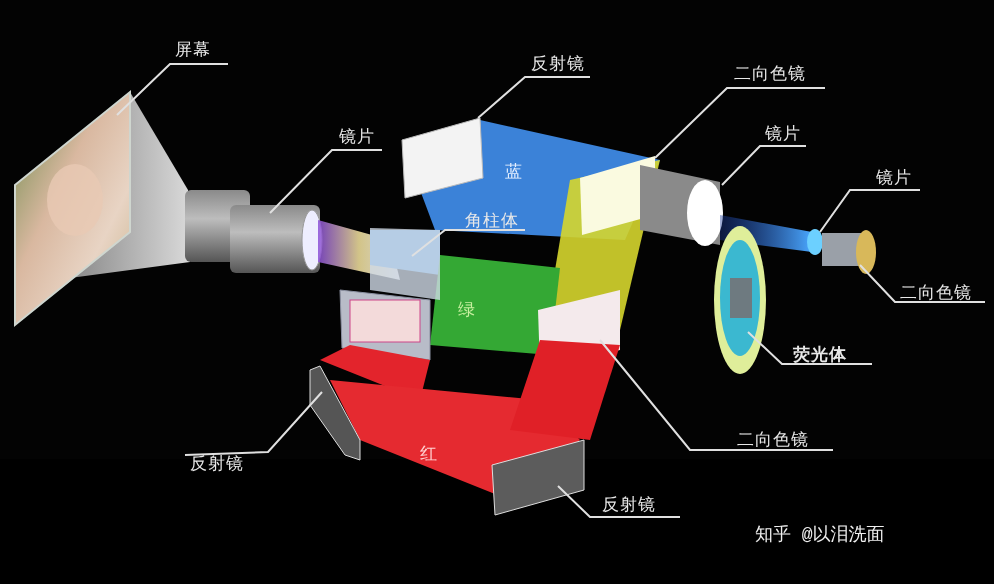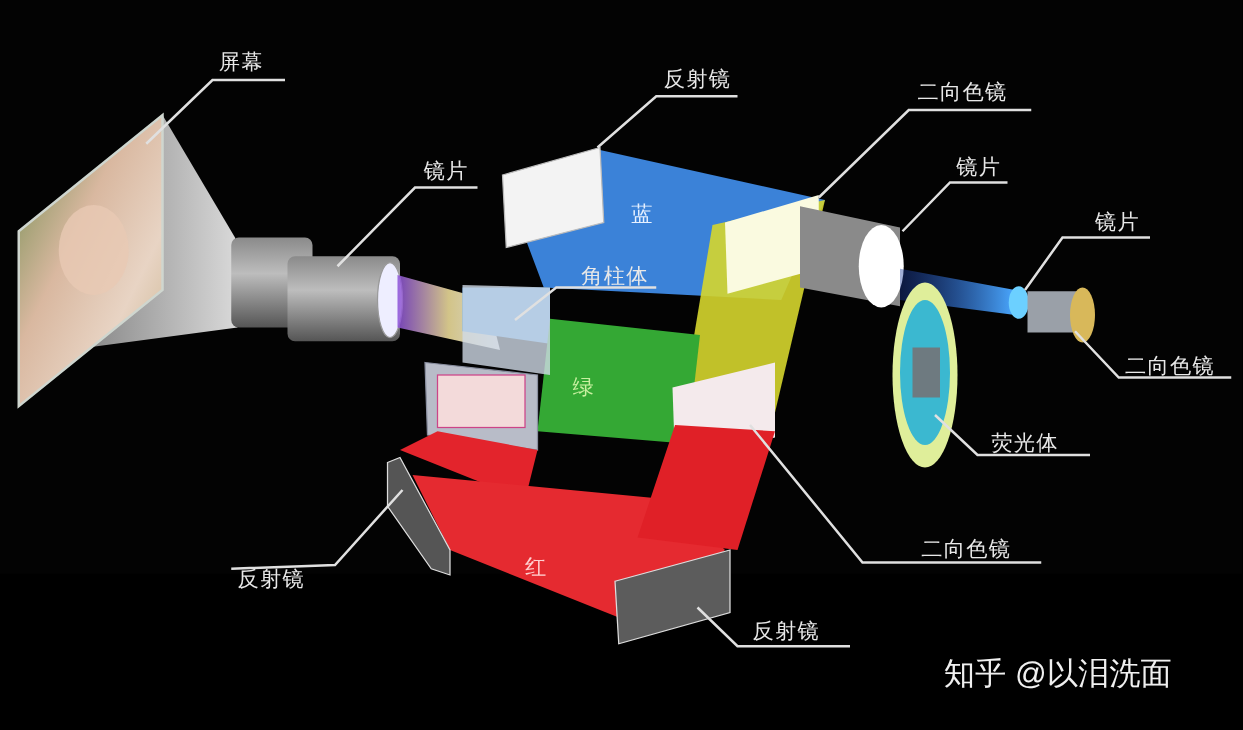--- a/index.html
+++ b/index.html
@@ -1,21 +1,21 @@
 <!DOCTYPE html>
 <html><head>
 <meta charset="utf-8">
 <style>
   html,body{margin:0;padding:0;background:#000;}
   body{width:994px;height:584px;position:relative;overflow:hidden;font-family:"DejaVu Sans",sans-serif;}
   #stage{position:absolute;left:0;top:0;width:994px;height:459px;background:#030303;}
   svg{position:absolute;left:0;top:0;}
   .lbl{position:absolute;color:#e8e8e8;font-size:17px;letter-spacing:1px;white-space:nowrap;font-family:"DejaVu Sans",sans-serif;}
   .inlbl{position:absolute;font-size:17px;white-space:nowrap;font-family:"DejaVu Sans",sans-serif;}
-  .watermark{position:absolute;color:#f0f0f0;font-size:25px;white-space:nowrap;font-family:Liberation Sans, sans-serif;}
+  .watermark{position:absolute;color:#f0f0f0;font-size:18px;white-space:nowrap;font-family:Liberation Mono, monospace;}
 </style>
 </head>
 <body>
 
 <div id="stage">
   <svg width="994" height="584" viewBox="0 0 994 584">
     <defs>
       <linearGradient id="coneGrad" x1="0" y1="0" x2="1" y2="0">
         <stop offset="0" stop-color="#888"></stop>
         <stop offset="1" stop-color="#fff"></stop>
@@ -106,21 +106,21 @@
   </svg>
 
   <span class="lbl" style="left:175px;top:38px;">屏幕</span>
   <span class="lbl" style="left:339px;top:125px;">镜片</span>
   <span class="lbl" style="left:531px;top:52px;">反射镜</span>
   <span class="lbl" style="left:734px;top:62px;">二向色镜</span>
   <span class="lbl" style="left:765px;top:122px;">镜片</span>
   <span class="lbl" style="left:876px;top:166px;">镜片</span>
   <span class="lbl" style="left:900px;top:281px;">二向色镜</span>
   <span class="lbl" style="left:465px;top:209px;">角柱体</span>
-  <span class="lbl" style="left:793px;top:343px;">荧光体</span>
+  <span class="lbl" style="left:793px;top:343px;font-weight:bold;">荧光体</span>
   <span class="lbl" style="left:737px;top:428px;">二向色镜</span>
   <span class="lbl" style="left:190px;top:452px;">反射镜</span>
   <span class="lbl" style="left:602px;top:493px;">反射镜</span>
 
   <span class="inlbl" style="left:505px;top:160px;color:#e6f0ff;">蓝</span>
   <span class="inlbl" style="left:458px;top:298px;color:#c8f0a0;">绿</span>
   <span class="inlbl" style="left:420px;top:442px;color:#ffd0d0;">红</span>
 
   <span class="watermark" style="left:755px;top:522px;">知乎 @以泪洗面</span>
 </div>

